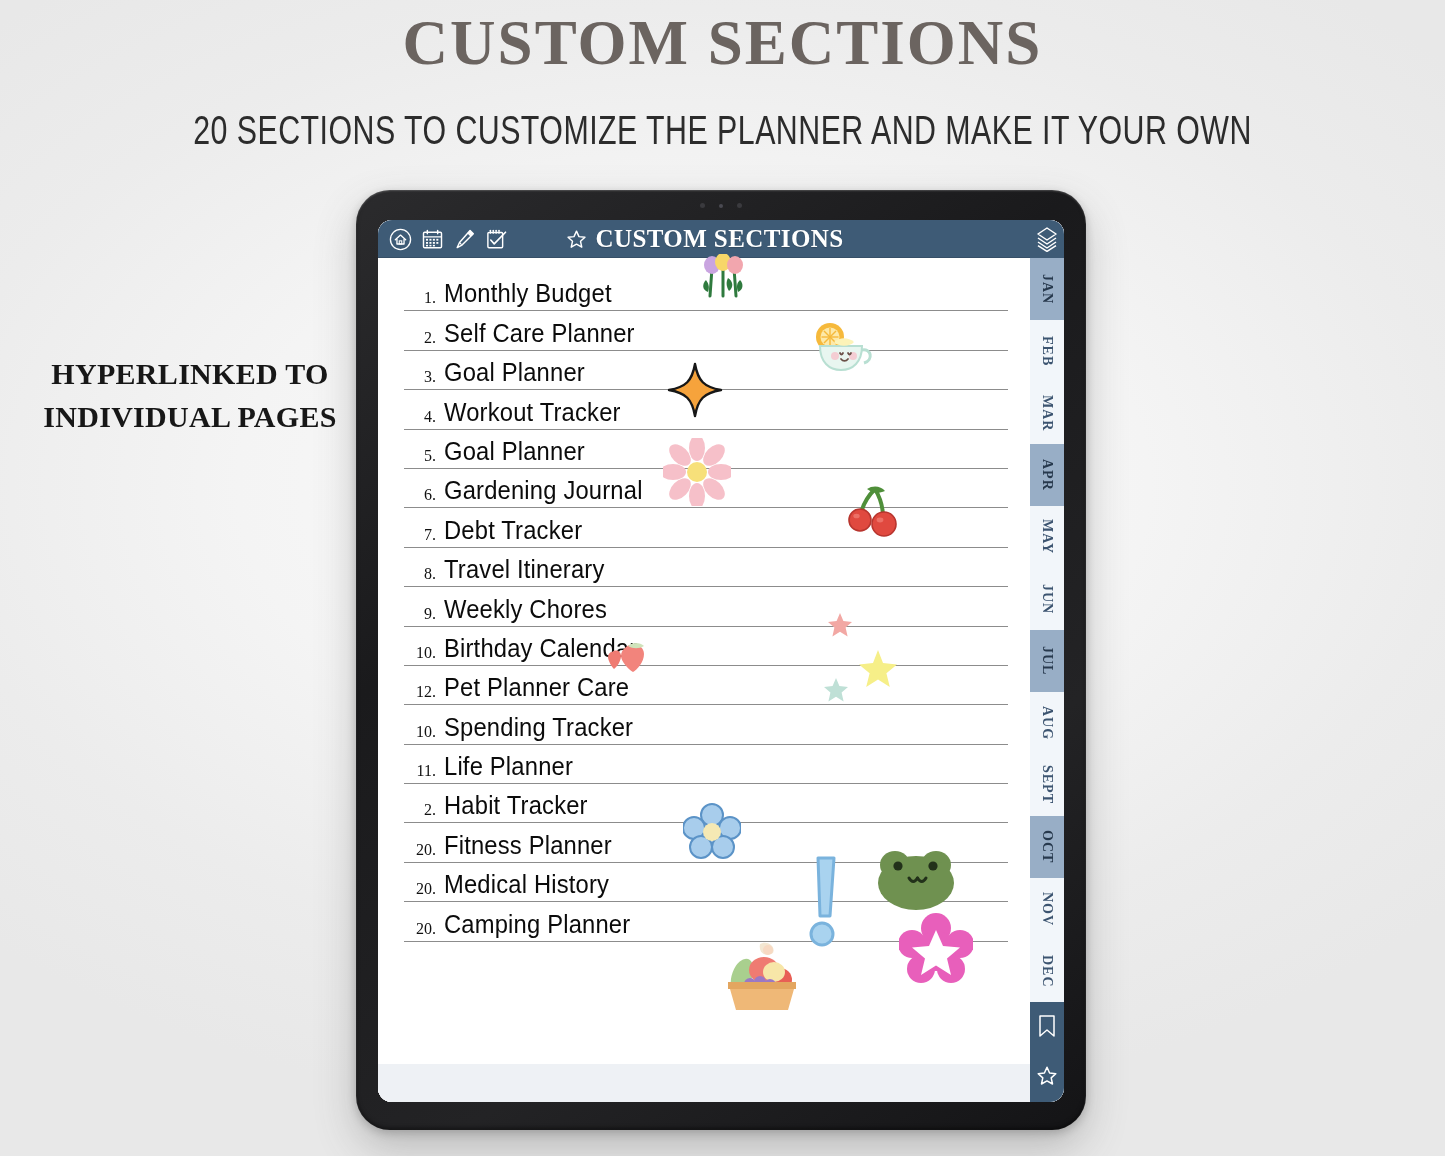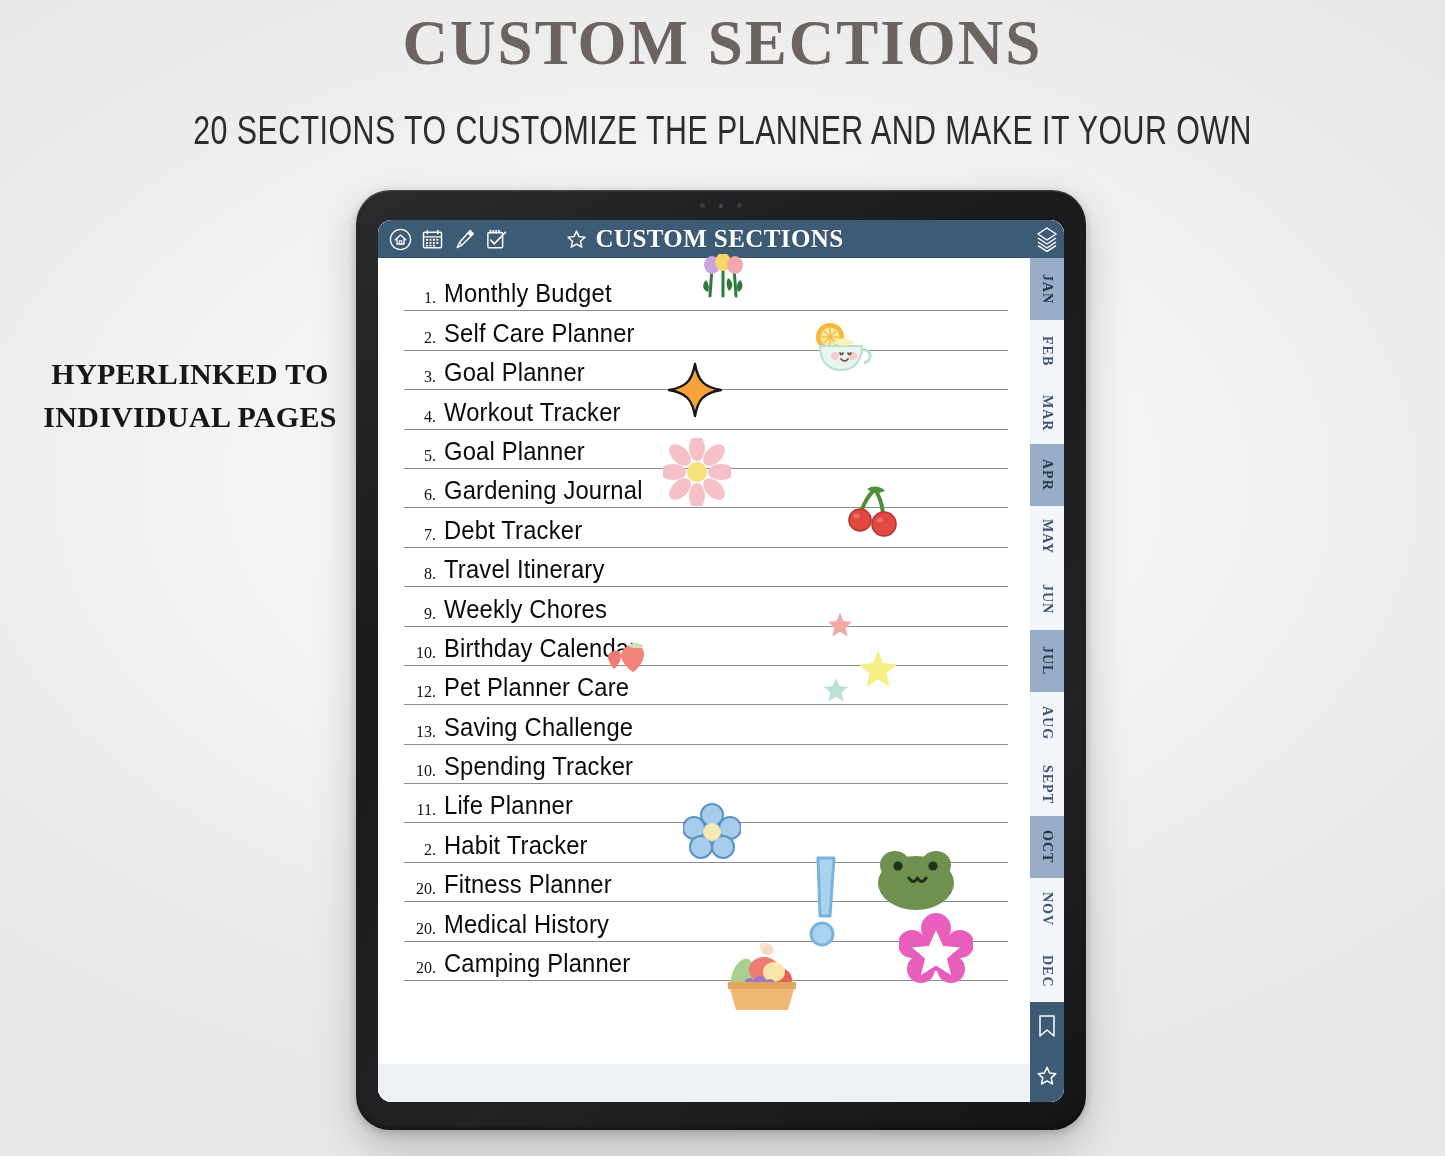--- a/index.html
+++ b/index.html
@@ -242,24 +242,20 @@
                 <span class="num">9.</span>
                 <span class="label">Weekly Chores</span>
               </div>
               <div class="row">
                 <span class="num">10.</span>
                 <span class="label">Birthday Calendar</span>
               </div>
               <div class="row">
                 <span class="num">12.</span>
                 <span class="label">Pet Planner Care</span>
-              </div>
-              <div class="row">
-                <span class="num">13.</span>
-                <span class="label">Saving Challenge</span>
               </div>
               <div class="row">
                 <span class="num">10.</span>
                 <span class="label">Spending Tracker</span>
               </div>
               <div class="row">
                 <span class="num">11.</span>
                 <span class="label">Life Planner</span>
               </div>
               <div class="row">

